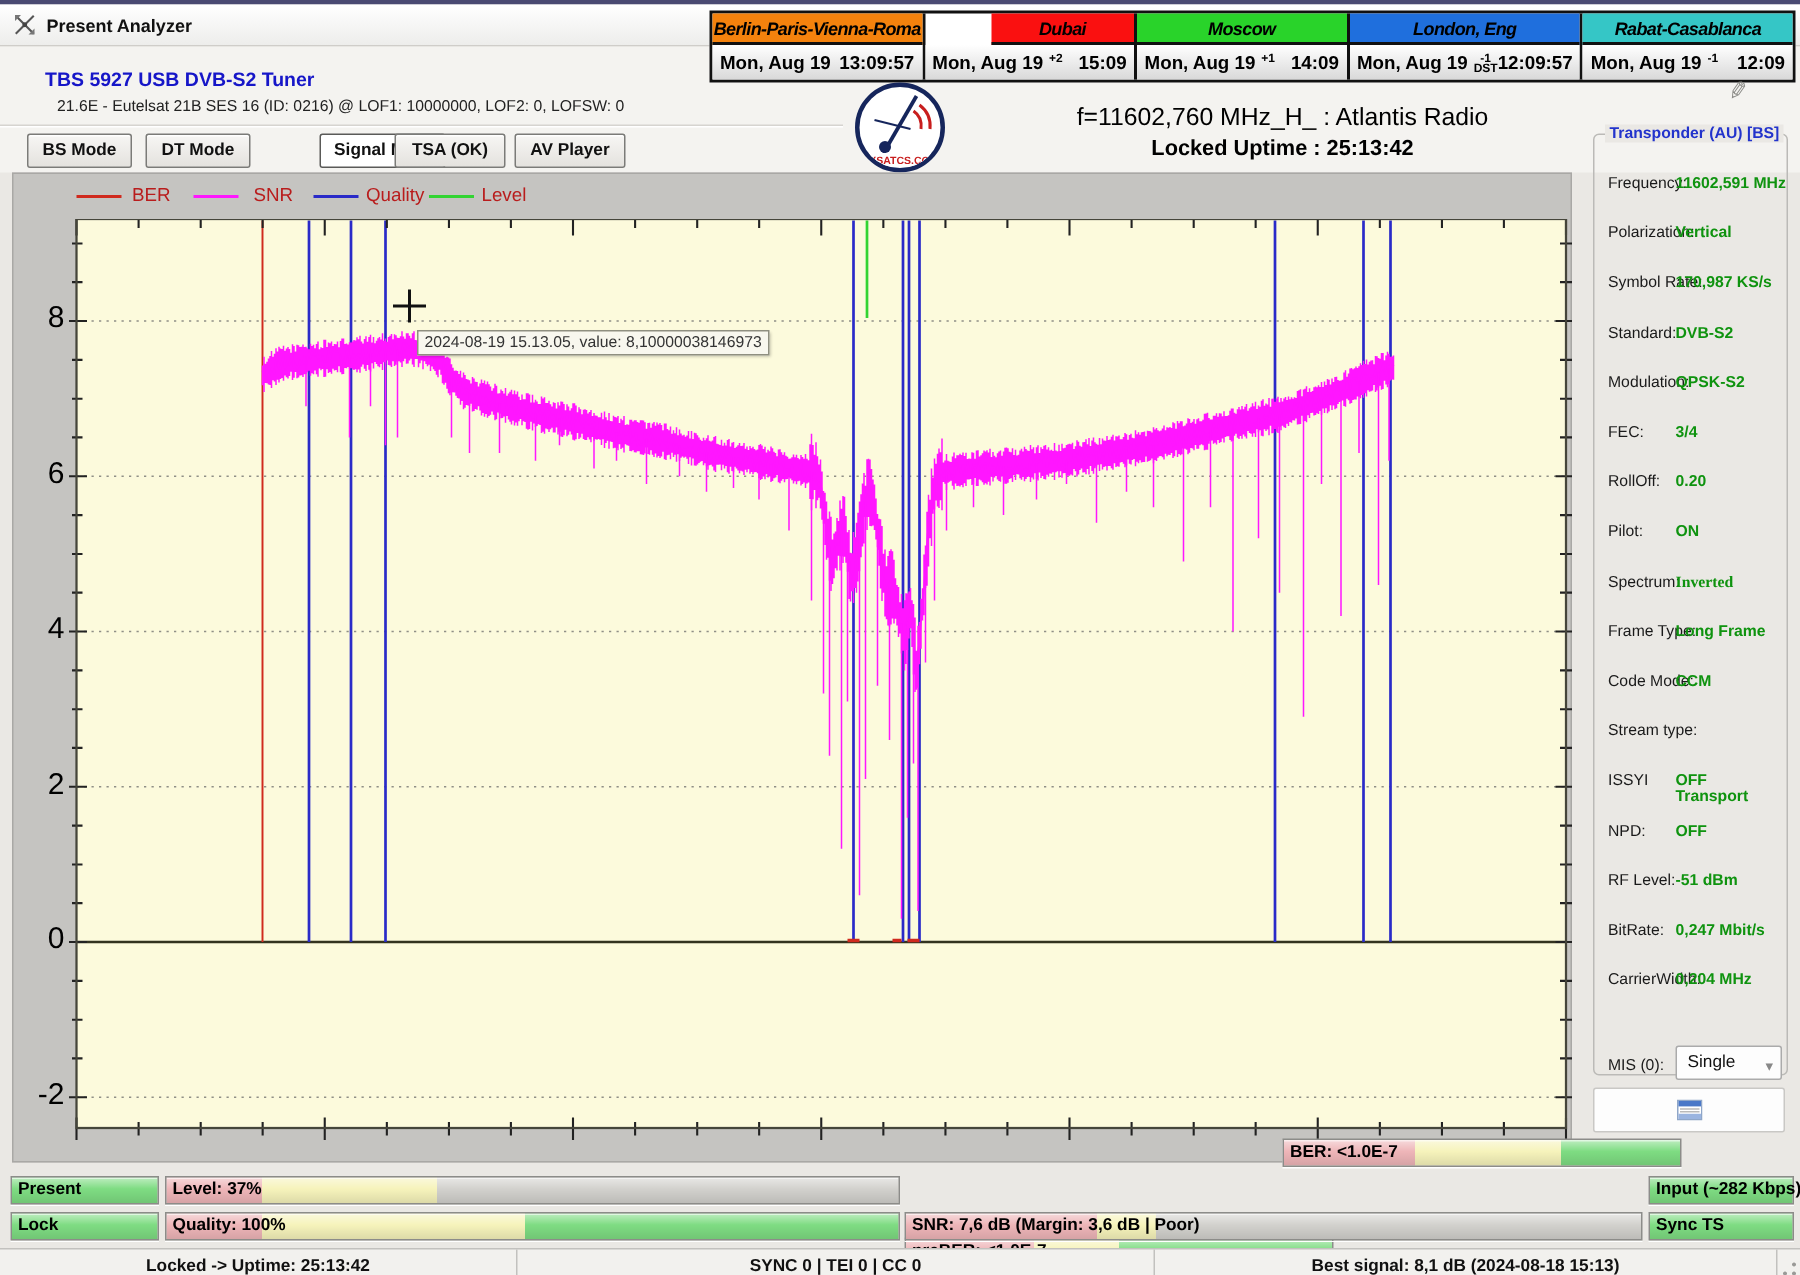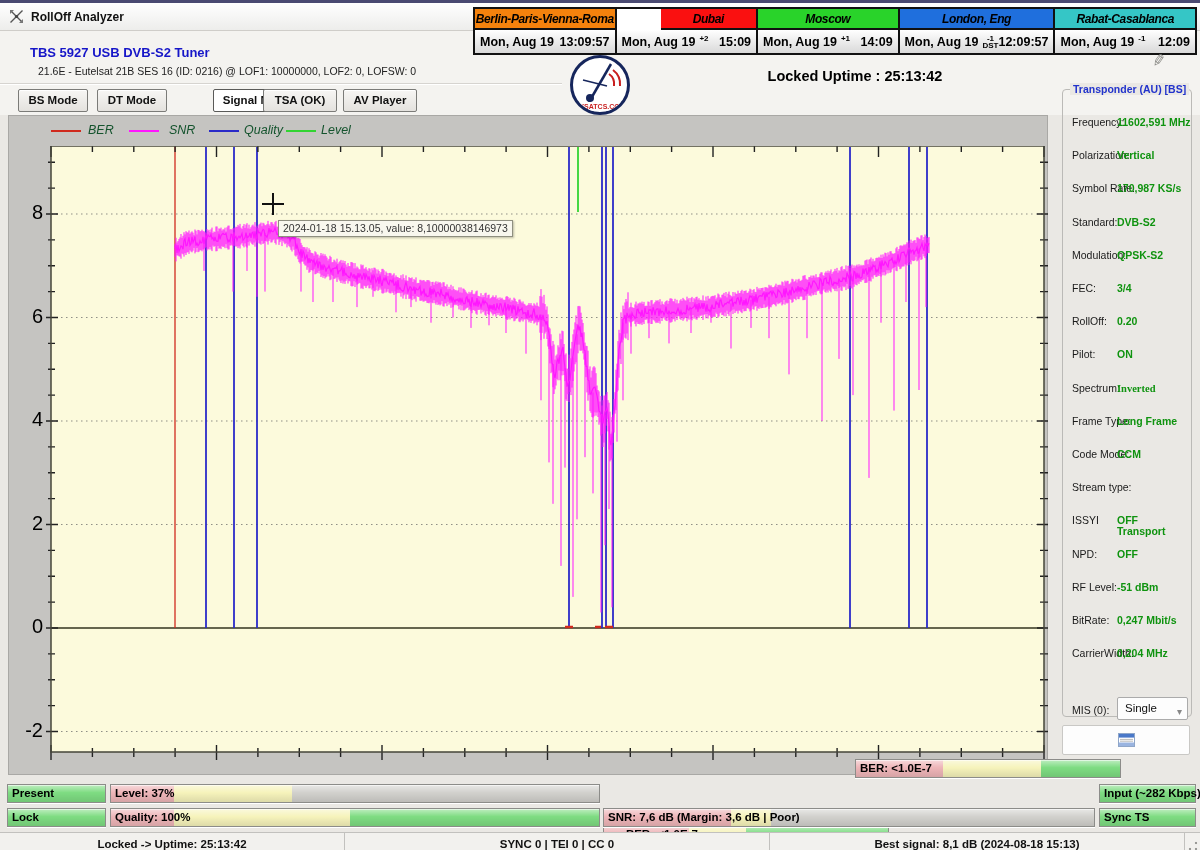--- a/index.html
+++ b/index.html
@@ -45,21 +45,21 @@
   
   .tabbtn { position:absolute; top:58px; height:23px; background:linear-gradient(#f7f6f4,#e4e2de);
     border:1px solid #7b7b78; border-radius:2px; box-shadow:0 1px 0 #ffffff inset;
     font-size:11.5px; font-weight:700; color:#111; text-align:center; line-height:21px; cursor:default; }
   .tabbtn.active { background:#ffffff; border-color:#5a5a58;margin-left:40px; }
 
   
   #chartpanel { position:absolute; left:8px; top:112px; width:1040px; height:660px;
     background:#c5c4c1; border:1px solid #a9a8a5; }
   .leg-swatch { position:absolute; top:14px; width:30px; height:2px; }
-  .leg-label { position:absolute; top:7px; font-size:12.5px; color:#14532d;font-style:italic; }
+  .leg-label { position:absolute; top:7px; font-size:12.5px; color:#b91c1c; }
   .ylab { position:absolute; left:2px; width:32px; text-align:right; font-size:20px; color:#000; }
   #snr-tooltip { position:absolute; left:269px; top:104px; height:17px; background:#f8f7ee;
     border:1px solid #8f8f80; font-size:10.5px; color:#333; padding:1px 4px; white-space:nowrap;
     box-shadow:1px 1px 2px rgba(0,0,0,.25); }
 
   
   #tp-box { position:absolute; left:1062px; top:86px; width:130px; height:628px;
     border:1px solid #bbbab7; border-radius:4px; }
   #tp-title { position:absolute; left:1070px; top:80px; background:#eae8e4; padding:0 3px;
     font-size:10.5px; font-weight:700; color:#2233cc; }
@@ -93,21 +93,21 @@
 <body>
 
 <div id="app">
 
   <div id="titlebar">
     <svg width="15" height="15" viewBox="0 0 15 15">
       <path d="M1.5 1.5 L13.5 13.5 M13.5 1.5 L1.5 13.5" stroke="#555" stroke-width="1.4" fill="none"></path>
       <path d="M1 1 L5 1 L1 5 Z M14 14 L10 14 L14 10 Z" fill="#777"></path>
       <circle cx="7.5" cy="7.5" r="1.6" fill="#444"></circle>
     </svg>
-    <span class="ttl">RollOff Analyzer</span>
+    <span class="ttl">Present Analyzer</span>
   </div>
 
   <div id="headerzone">
     <div id="tuner-name">TBS 5927 USB DVB-S2 Tuner</div>
     <div id="tuner-details">21.6E - Eutelsat 21B  SES 16 (ID: 0216) @ LOF1: 10000000, LOF2: 0, LOFSW: 0</div>
     <div id="header-groove"></div>
 
     <div id="clock">
         <div class="clock-cell">
           <div class="clock-city" style="background: rgb(244, 130, 13);">Berlin-Paris-Vienna-Roma</div>
@@ -144,20 +144,21 @@
           <div class="clock-city" style="background: rgb(53, 198, 198);">Rabat-Casablanca</div>
           <div class="clock-time">
             <span class="clock-date">Mon, Aug 19</span>
             <span class="clock-off">-1<br>&nbsp;</span>
             <span class="clock-hm">12:09</span>
           </div>
         </div>
       </div>
 
     <div id="center-head">
+      <div id="head-signal">f=11602,760 MHz_H_ : Atlantis Radio</div>
       <div id="head-uptime">Locked Uptime : 25:13:42</div>
     </div>
 
     <div id="logo">
       <svg width="54" height="54" viewBox="0 0 54 54">
         <line x1="38" y1="6" x2="16" y2="44" stroke="#16265c" stroke-width="2.5"></line>
         <line x1="10" y1="22" x2="34" y2="28" stroke="#16265c" stroke-width="1.5"></line>
         <path d="M36 16 q6 4 5 12 M40 12 q8 6 7 16" stroke="#c81e1e" stroke-width="2" fill="none"></path>
         <circle cx="17" cy="40" r="4" fill="#16265c"></circle>
         <rect x="4" y="44" width="46" height="9" fill="#fff"></rect>
@@ -215,21 +216,21 @@
         <line x1="888" x2="888" y1="1" y2="482" stroke="#2a2ac8" stroke-width="1.8"></line>
         <line x1="136" x2="136" y1="1" y2="482" stroke="#d02a1e" stroke-width="1.3"></line>
         <path d="M136,110.9L136,97.6M137,115.4L137,91.8M138,109.4L138,96.5M139,109.5L139,95.1M140,110.3L140,93.0M141,110.6L141,91.4M142,112.7L142,88.0M143,107.5L143,91.8M144,108.3L144,89.8M145,110.6L145,86.2M146,107.1L146,88.4M147,109.0L147,85.2M148,106.6L148,86.3M149,106.0L149,86.6M150,107.9L150,84.5M151,104.3L151,87.9M152,105.5L152,86.4M153,106.3L153,85.4M154,104.7L154,86.7M155,101.9L155,89.2M156,107.4L156,83.5M157,105.9L157,84.7M158,102.0L158,88.4M159,106.2L159,83.9M160,105.7L160,84.1M161,104.3L161,85.3M162,104.2L162,85.1M163,105.3L163,83.7M164,103.5L164,85.3M165,103.3L165,85.2M166,102.2L166,86.1M167,101.2L167,86.8M168,104.5L168,83.2M169,102.8L169,84.7M170,103.5L170,83.8M171,101.0L171,86.1M172,103.5L172,83.4M173,105.1L173,81.6M174,99.6L174,86.9M175,100.8L175,85.5M176,100.0L176,86.0M177,105.3L177,80.5M178,105.1L178,80.5M179,100.1L179,85.3M180,102.7L180,82.4M181,102.0L181,82.9M182,103.1L182,81.6M183,99.9L183,84.6M184,101.0L184,83.3M185,100.6L185,83.5M186,102.2L186,81.7M187,98.2L187,85.5M188,102.1L188,81.3M189,103.5L189,79.7M190,103.4L190,79.6M191,99.4L191,83.4M192,99.5L192,83.0M193,98.7L193,83.7M194,99.9L194,82.2M195,99.4L195,82.4M196,100.1L196,81.6M197,100.7L197,80.7M198,100.2L198,81.0M199,102.1L199,78.9M200,100.4L200,80.2M201,102.5L201,77.9M202,98.5L202,81.7M203,97.0L203,83.0M204,99.8L204,80.0M205,101.4L205,78.1M206,97.4L206,81.9M207,100.5L207,78.6M208,101.6L208,77.2M209,96.1L209,82.4M210,99.6L210,78.7M211,95.3L211,82.8M212,96.7L212,81.2M213,98.1L213,79.5M214,98.8L214,78.6M215,96.7L215,80.4M216,100.7L216,76.1M217,95.5L217,81.1M218,96.8L218,79.6M219,94.3L219,81.8M220,97.3L220,78.6M221,97.7L221,77.8M222,98.7L222,76.6M223,94.9L223,80.2M224,98.0L224,76.8M225,97.1L225,77.5M226,95.0L226,79.2M227,94.8L227,79.3M228,95.7L228,78.1M229,98.6L229,74.9M230,94.9L230,78.3M231,93.2L231,79.8M232,96.5L232,76.2M233,96.3L233,76.2M234,94.3L234,77.9M235,93.2L235,79.5M236,97.0L236,76.1M237,98.6L237,74.9M238,93.3L238,80.6M239,93.4L239,80.9M240,98.9L240,75.9M241,96.1L241,79.2M242,94.3L242,81.4M243,100.1L243,76.0M244,94.9L244,81.6M245,96.6L245,80.4M246,98.2L246,79.2M247,97.1L247,81.6M248,101.4L248,78.6M249,98.4L249,82.9M250,100.1L250,82.4M251,101.3L251,82.6M252,103.8L252,81.4M253,105.5L253,80.9M254,100.5L254,87.3M255,103.8L255,87.4M256,109.5L256,85.2M257,110.5L257,87.6M258,109.1L258,92.5M259,113.2L259,91.8M260,116.1L260,92.4M261,117.5L261,93.0M262,115.7L262,96.9M263,115.5L263,99.2M264,115.6L264,101.1M265,117.8L265,101.0M266,119.4L266,101.4M267,119.6L267,103.3M268,123.8L268,101.2M269,121.4L269,105.7M270,126.8L270,102.3M271,125.9L271,104.0M272,124.0L272,106.7M273,124.3L273,107.0M274,124.6L274,107.5M275,123.2L275,109.7M276,128.3L276,105.3M277,128.0L277,106.3M278,126.6L278,108.5M279,127.2L279,108.6M280,124.9L280,111.7M281,127.6L281,109.6M282,131.0L282,107.0M283,129.4L283,109.3M284,131.8L284,107.7M285,130.0L285,110.1M286,132.5L286,108.3M287,131.3L287,110.1M288,130.5L288,111.6M289,128.3L289,114.5M290,130.5L290,112.9M291,134.2L291,109.8M292,133.5L292,111.1M293,129.0L293,116.3M294,129.9L294,116.1M295,132.9L295,113.7M296,132.6L296,114.6M297,131.6L297,116.3M298,135.9L298,112.7M299,131.4L299,117.8M300,133.6L300,116.3M301,135.2L301,115.2M302,137.0L302,113.9M303,134.5L303,116.9M304,137.6L304,114.4M305,135.6L305,116.9M306,137.9L306,115.0M307,134.9L307,118.5M308,133.3L308,120.7M309,137.5L309,117.0M310,134.9L310,120.1M311,135.4L311,120.2M312,139.9L312,116.1M313,140.5L313,116.1M314,140.0L314,117.0M315,135.2L315,122.4M316,141.0L316,117.1M317,136.3L317,122.3M318,138.7L318,120.5M319,138.0L319,121.7M320,136.9L320,123.3M321,137.3L321,123.3M322,142.6L322,118.4M323,141.9L323,119.6M324,143.1L324,118.8M325,139.6L325,122.7M326,140.2L326,122.6M327,142.0L327,121.2M328,140.2L328,123.5M329,139.1L329,125.0M330,142.3L330,122.2M331,142.3L331,122.7M332,139.0L332,126.4M333,143.6L333,122.2M334,141.9L334,124.3M335,145.0L335,121.7M336,145.3L336,121.8M337,144.2L337,123.3M338,140.5L338,127.5M339,144.9L339,123.5M340,143.8L340,125.0M341,141.6L341,127.7M342,143.6L342,126.1M343,147.2L343,122.9M344,147.6L344,122.9M345,146.8L345,124.3M346,142.7L346,128.9M347,146.6L347,125.5M348,145.7L348,126.9M349,143.1L349,130.1M350,146.6L350,127.1M351,147.3L351,126.9M352,147.3L352,127.4M353,145.5L353,129.7M354,147.0L354,128.7M355,148.9L355,127.3M356,145.4L356,131.4M357,147.9L357,129.4M358,146.8L358,131.0M359,147.1L359,131.2M360,146.7L360,132.1M361,147.2L361,132.1M362,150.7L362,129.2M363,146.8L363,133.5M364,152.6L364,128.3M365,149.3L365,132.1M366,147.8L366,134.2M367,153.1L367,129.4M368,148.4L368,134.6M369,148.6L369,134.9M370,152.9L370,131.1M371,152.5L371,132.0M372,152.7L372,132.3M373,154.2L373,131.4M374,150.1L374,136.0M375,153.3L375,133.1M376,152.5L376,134.2M377,155.7L377,131.4M378,150.1L378,137.3M379,150.9L379,136.9M380,151.1L380,137.1M381,154.7L381,133.8M382,154.9L382,133.9M383,154.2L383,135.0M384,155.5L384,134.1M385,155.6L385,134.2M386,154.8L386,135.4M387,154.8L387,135.8M388,156.8L388,134.1M389,157.0L389,134.2M390,157.3L390,134.3M391,156.4L391,135.5M392,152.4L392,139.9M393,156.6L393,136.0M394,157.2L394,135.8M395,154.2L395,139.1M396,157.2L396,136.4M397,158.7L397,135.3M398,156.4L398,137.9M399,159.0L399,135.7M400,158.0L400,137.0M401,159.4L401,136.0M402,158.4L402,137.3M403,155.2L403,140.9M404,160.2L404,136.3M405,160.6L405,136.3M406,157.5L406,140.0M407,157.2L407,140.8M408,160.1L408,138.4M409,155.8L409,143.2M410,158.7L410,140.8M411,157.1L411,142.9M412,161.8L412,138.8M413,156.9L413,144.2M414,161.3L414,140.3M415,159.2L415,143.0M416,158.4L416,144.3M417,159.2L417,143.9M418,158.5L418,145.2M419,159.9L419,144.3M420,163.4L420,141.4M421,158.9L421,146.4M422,164.3L422,141.4M423,159.6L423,146.7M424,164.3L424,142.5M425,164.5L425,142.8M426,163.7L426,144.1M427,162.6L427,145.7M428,161.8L428,147.1M429,161.4L429,148.0M430,164.1L430,145.8M431,162.9L431,147.5M432,164.8L432,146.1M433,167.2L433,144.2M434,164.1L434,147.8M435,163.9L435,148.4M436,165.0L436,147.6M437,167.6L437,145.4M438,168.7L438,144.6M439,163.9L439,149.8M440,163.9L440,150.1M441,163.6L441,150.7M442,167.5L442,147.2M443,163.9L443,151.2M444,166.3L444,149.1M445,164.7L445,151.0M446,168.8L446,147.3M447,169.8L447,146.7M448,165.1L448,151.7M449,168.0L449,149.1M450,168.9L450,148.6M451,165.2L451,152.7M452,166.3L452,151.9M453,167.6L453,150.9M454,169.5L454,149.4M455,167.9L455,151.3M456,168.3L456,151.2M457,170.6L457,149.3M458,167.1L458,153.1M459,168.9L459,151.7M460,166.9L460,154.0M461,169.9L461,151.4M462,168.7L462,152.9M463,170.2L463,151.8M464,168.9L464,153.4M465,168.7L465,154.1M466,169.5L466,153.7M467,172.8L467,150.7M468,174.0L468,150.0M469,173.4L469,151.0M470,171.6L470,153.3M471,173.5L471,151.8M472,170.1L472,155.7M473,172.3L473,153.8M474,171.7L474,154.9M475,175.3L475,151.7M476,174.7L476,152.8M477,172.8L477,155.1M478,172.4L478,156.0M479,170.6L479,158.1M480,175.5L480,153.7M481,176.2L481,153.5M482,174.5L482,155.5M483,173.3L483,157.2M484,175.5L484,155.5M485,173.5L485,157.8M486,173.3L486,158.5M487,172.4L487,159.8M488,173.0L488,159.6M489,174.2L489,158.8M490,176.3L490,157.0M491,174.8L491,158.8M492,176.9L492,157.1M493,174.9L493,159.4M494,174.5L494,160.1M495,177.6L495,157.3M496,176.6L496,158.6M497,175.6L497,159.9M498,179.3L498,156.6M499,176.3L499,159.9M500,175.6L500,160.9M501,186.7L501,150.1M502,194.1L502,143.1M503,186.9L503,150.6M504,180.6L504,157.2M505,192.8L505,148.9M506,187.5L506,158.1M507,185.8L507,163.7M508,193.0L508,160.4M509,200.5L509,168.4M510,203.1L510,181.3M511,217.4L511,182.5M512,227.2L512,188.3M513,225.9L513,199.9M514,241.2L514,195.0M515,248.0L515,198.5M516,243.3L516,213.6M517,239.5L517,209.6M518,232.9L518,208.4M519,234.3L519,199.3M520,224.5L520,201.3M521,234.3L521,187.6M522,224.8L522,193.2M523,229.4L523,184.7M524,225.1L524,185.2M525,229.1L525,198.0M526,235.1L526,208.8M527,253.4L527,207.4M528,255.0L528,222.5M529,248.2L529,222.9M530,256.0L530,208.6M531,246.0L531,212.2M532,249.1L532,202.5M533,241.6L533,195.9M534,234.9L534,188.3M535,225.5L535,183.5M536,218.3L536,176.4M537,216.3L537,169.4M538,198.7L538,177.9M539,207.3L539,160.2M540,198.6L540,159.9M541,204.6L541,160.4M542,204.8L542,166.7M543,204.3L543,173.6M544,207.4L544,177.0M545,213.6L545,186.3M546,218.8L546,196.6M547,231.2L547,199.8M548,246.4L548,200.1M549,254.7L549,204.7M550,249.1L550,223.2M551,265.0L551,220.4M552,266.8L552,231.5M553,271.0L553,224.7M554,271.6L554,221.4M555,270.3L555,220.2M556,266.4L556,221.5M557,269.7L557,227.2M558,266.5L558,239.5M559,271.0L559,244.0M560,278.7L560,245.4M561,276.4L561,255.5M562,289.6L562,250.0M563,287.9L563,259.5M564,301.0L564,254.2M565,296.6L565,249.5M566,287.3L566,249.7M567,279.7L567,248.3M568,272.9L568,246.0M569,285.4L569,254.2M570,303.7L570,256.7M571,315.4L571,265.7M572,313.9L572,287.9M573,312.5L573,271.1M574,296.9L574,268.6M575,286.5L575,253.1M576,267.6L576,246.2M577,264.2L577,223.7M578,246.0L578,217.7M579,244.5L579,195.1M580,231.7L580,183.8M581,212.9L581,187.1M582,218.0L582,166.4M583,196.5L583,172.4M584,193.7L584,159.6M585,187.7L585,163.1M586,191.7L586,156.5M587,192.6L587,153.0M588,187.5L588,155.5M589,194.1L589,146.3M590,175.4L590,162.4M591,176.5L591,161.0M592,180.6L592,156.7M593,175.8L593,161.2M594,175.2L594,161.6M595,174.5L595,162.0M596,177.9L596,158.4M597,180.4L597,155.6M598,176.3L598,159.5M599,178.0L599,157.5M600,177.8L600,157.5M601,178.4L601,156.5M602,177.3L602,157.4M603,178.9L603,155.6M604,176.2L604,158.0M605,178.0L605,155.9M606,173.7L606,160.0M607,173.7L607,159.7M608,173.3L608,159.9M609,177.4L609,155.5M610,176.8L610,155.9M611,172.7L611,159.8M612,178.0L612,154.3M613,178.0L613,154.1M614,173.6L614,158.4M615,174.3L615,157.5M616,175.5L616,156.1M617,177.1L617,154.3M618,176.2L618,155.0M619,177.0L619,154.1M620,175.2L620,155.7M621,177.6L621,153.2M622,171.9L622,158.7M623,175.0L623,155.4M624,172.3L624,157.9M625,171.3L625,158.8M626,173.7L626,156.2M627,174.7L627,155.0M628,175.1L628,154.4M629,171.6L629,157.8M630,174.2L630,155.0M631,176.5L631,152.5M632,176.5L632,152.3M633,175.8L633,152.9M634,173.3L634,155.2M635,172.8L635,155.5M636,175.4L636,152.8M637,170.7L637,157.3M638,174.0L638,153.8M639,170.1L639,157.6M640,170.3L640,157.2M641,172.9L641,154.4M642,173.9L642,153.2M643,171.9L643,155.0M644,174.8L644,151.9M645,173.3L645,153.3M646,172.0L646,154.4M647,171.7L647,154.6M648,175.4L648,150.7M649,172.4L649,153.5M650,173.7L650,152.1M651,169.5L651,156.1M652,173.3L652,152.1M653,174.3L653,150.9M654,169.0L654,156.0M655,172.7L655,152.2M656,171.4L656,153.4M657,173.4L657,151.1M658,173.7L658,150.7M659,170.5L659,153.7M660,171.8L660,152.2M661,169.6L661,154.3M662,169.8L662,153.8M663,168.8L663,154.7M664,174.0L664,149.4M665,168.8L665,154.4M666,168.1L666,154.9M667,172.3L667,150.5M668,168.1L668,154.6M669,172.5L669,149.9M670,169.5L670,152.8M671,169.4L671,152.5M672,170.9L672,150.7M673,171.2L673,150.1M674,171.2L674,149.8M675,170.4L675,150.2M676,171.0L676,149.2M677,166.6L677,153.3M678,168.1L678,151.5M679,171.7L679,147.5M680,170.4L680,148.5M681,167.3L681,151.2M682,166.3L682,151.9M683,169.0L683,148.8M684,168.8L684,148.6M685,170.2L685,146.9M686,166.6L686,150.1M687,170.4L687,146.0M688,164.7L688,151.4M689,168.0L689,147.7M690,169.8L690,145.6M691,166.1L691,148.9M692,165.0L692,149.8M693,163.8L693,150.5M694,168.0L694,146.0M695,163.5L695,150.2M696,167.0L696,146.3M697,165.3L697,147.7M698,164.8L698,147.9M699,167.6L699,144.7M700,164.6L700,147.3M701,164.6L701,147.0M702,166.1L702,145.1M703,167.2L703,143.8M704,162.9L704,147.6M705,165.4L705,144.9M706,164.9L706,145.0M707,165.1L707,144.4M708,162.3L708,146.9M709,162.0L709,146.8M710,163.2L710,145.3M711,165.5L711,142.7M712,164.3L712,143.5M713,160.4L713,147.1M714,163.1L714,144.0M715,163.7L715,143.1M716,160.6L716,145.8M717,160.0L717,146.1M718,164.8L718,140.9M719,161.9L719,143.5M720,162.9L720,142.2M721,160.8L721,143.9M722,162.3L722,142.1M723,162.0L723,142.0M724,162.0L724,141.7M725,158.4L725,144.9M726,161.8L726,141.2M727,161.3L727,141.3M728,160.8L728,141.5M729,159.6L729,142.3M730,162.8L730,138.8M731,160.7L731,140.4M732,161.3L732,139.3M733,159.2L733,140.9M734,158.1L734,141.5M735,158.0L735,141.0M736,158.9L736,139.6M737,160.3L737,137.7M738,156.5L738,140.9M739,158.2L739,138.8M740,157.2L740,139.2M741,157.4L741,138.6M742,156.0L742,139.4M743,159.4L743,135.5M744,158.2L744,136.2M745,154.1L745,139.8M746,158.6L746,134.7M747,156.6L747,136.2M748,157.5L748,134.8M749,156.8L749,134.9M750,153.0L750,138.2M751,153.1L751,137.6M752,153.8L752,136.4M753,156.8L753,132.8M754,155.9L754,133.3M755,152.6L755,136.0M756,153.0L756,135.1M757,154.2L757,133.4M758,150.6L758,136.5M759,153.1L759,133.5M760,153.2L760,132.8M761,150.8L761,134.8M762,150.2L762,134.8M763,150.8L763,133.8M764,154.2L764,129.8M765,153.9L765,129.6M766,153.8L766,129.1M767,149.8L767,132.7M768,148.2L768,133.7M769,147.7L769,133.7M770,149.8L770,131.1M771,149.1L771,131.2M772,150.3L772,129.5M773,147.4L773,131.9M774,149.3L774,129.5M775,148.7L775,129.6M776,146.3L776,131.5M777,149.0L777,128.2M778,145.4L778,131.3M779,144.8L779,131.4M780,144.8L780,130.9M781,147.4L781,127.8M782,148.4L782,126.3M783,147.8L783,126.4M784,144.5L784,129.2M785,143.2L785,129.9M786,145.8L786,126.8M787,146.7L787,125.4M788,144.6L788,127.0M789,146.5L789,124.6M790,143.7L790,126.8M791,145.0L791,125.1M792,146.3L792,123.4M793,141.4L793,127.9M794,142.6L794,126.2M795,143.2L795,125.2M796,145.1L796,122.9M797,142.8L797,124.9M798,145.3L798,121.9M799,140.1L799,126.7M800,142.1L800,124.3M801,140.8L801,125.2M802,144.5L802,121.1M803,144.9L803,120.2M804,140.2L804,124.5M805,141.3L805,123.0M806,140.4L806,123.6M807,144.1L807,119.4M808,137.9L808,125.2M809,142.8L809,119.9M810,142.6L810,119.6M811,140.0L811,121.9M812,141.8L812,119.7M813,142.6L813,118.5M814,138.5L814,122.1M815,140.8L815,119.4M816,137.8L816,121.6M817,138.9L817,119.7M818,139.3L818,118.6M819,136.5L819,120.6M820,138.0L820,118.3M821,135.3L821,120.2M822,135.9L822,118.8M823,134.1L823,119.9M824,134.3L824,118.9M825,133.0L825,119.4M826,137.0L826,114.6M827,136.8L827,114.1M828,136.6L828,113.5M829,131.2L829,118.2M830,135.0L830,113.6M831,134.6L831,113.2M832,135.5L832,111.5M833,130.8L833,115.4M834,132.7L834,112.8M835,129.3L835,115.4M836,129.2L836,114.7M837,131.0L837,112.1M838,130.7L838,111.7M839,129.5L839,112.1M840,130.0L840,110.8M841,128.0L841,112.0M842,130.5L842,108.7M843,126.4L843,112.0M844,129.3L844,108.4M845,126.2L845,110.7M846,129.5L846,106.7M847,128.3L847,107.1M848,124.2L848,110.4M849,127.4L849,106.4M850,124.3L850,108.7M851,126.9L851,105.4M852,126.2L852,105.2M853,123.4L853,107.3M854,122.0L854,107.9M855,121.6L855,107.6M856,121.0L856,107.1M857,124.7L857,102.3M858,125.2L858,100.9M859,119.8L859,105.2M860,120.9L860,103.0M861,123.2L861,99.7M862,122.6L862,99.3M863,120.7L863,100.2M864,120.3L864,99.5M865,120.4L865,98.4M866,118.4L866,99.3M867,118.5L867,98.2M868,119.5L868,96.2M869,117.3L869,97.4M870,119.2L870,94.5M871,116.1L871,96.7M872,118.3L872,93.6M873,114.1L873,97.0M874,115.1L874,95.1M875,114.9L875,94.4M876,114.3L876,94.1M877,110.7L877,96.9M878,115.3L878,91.4M879,114.3L879,91.5M880,112.4L880,92.6M881,111.1L881,93.1M882,113.9L882,89.4M883,113.3L883,89.3M884,107.9L884,94.1M885,110.3L885,91.0M886,112.1L886,88.5M887,110.1L887,89.9M888,107.6L888,91.8M889,107.0L889,91.7M890,107.1L890,91.0" stroke="#ff16ff" stroke-width="1" fill="none"></path>
         <path d="M136,102.1L137,98.7L138,106.9L139,99.2L140,105.5L141,102.9L142,99.9L143,100.6L144,103.3L145,94.6L146,92.7L147,99.8L148,99.6L149,95.3L150,91.2L151,99.4L152,97.8L153,90.9L154,96.4L155,94.1L156,90.5L157,99.6L158,97.2L159,99.6L160,98.4L161,94.7L162,96.9L163,96.5L164,90.8L165,98.0L166,92.3L167,89.5L168,92.2L169,88.9L170,90.3L171,90.8L172,88.4L173,92.8L174,91.5L175,95.2L176,91.0L177,94.7L178,95.3L179,95.2L180,87.9L181,93.4L182,89.5L183,88.3L184,87.3L185,88.5L186,88.5L187,87.5L188,92.0L189,95.9L190,94.2L191,95.7L192,88.2L193,88.5L194,95.5L195,86.4L196,92.0L197,90.6L198,94.4L199,91.5L200,90.2L201,91.8L202,90.0L203,87.5L204,94.3L205,93.0L206,91.6L207,86.7L208,91.5L209,91.2L210,90.1L211,86.9L212,91.8L213,86.9L214,86.1L215,92.5L216,85.4L217,92.7L218,91.8L219,84.5L220,86.7L221,86.5L222,90.3L223,85.6L224,83.3L225,84.0L226,89.3L227,89.8L228,91.3L229,87.9L230,82.2L231,86.6L232,83.7L233,85.5L234,85.7L235,84.6L236,82.0L237,85.1L238,88.3L239,88.1L240,92.1L241,87.4L242,84.3L243,92.4L244,89.8L245,85.0L246,86.3L247,88.3L248,84.9L249,91.7L250,90.5L251,95.3L252,92.4L253,92.6L254,88.8L255,92.8L256,92.2L257,102.8L258,99.0L259,102.8L260,106.3L261,108.8L262,103.1L263,111.8L264,104.9L265,107.1L266,113.2L267,111.3L268,108.5L269,117.1L270,112.1L271,116.8L272,113.5L273,114.3L274,115.9L275,113.8L276,119.5L277,117.1L278,114.8L279,122.2L280,115.9L281,116.4L282,124.1L283,118.5L284,123.8L285,119.2L286,121.0L287,125.5L288,122.1L289,122.1L290,119.6L291,122.8L292,126.5L293,123.2L294,122.6L295,122.4L296,122.0L297,122.3L298,120.0L299,128.2L300,124.9L301,124.9L302,123.2L303,121.0L304,130.2L305,121.9L306,128.9L307,127.7L308,129.7L309,130.3L310,131.5L311,131.8L312,126.4L313,129.5L314,131.3L315,128.1L316,133.0L317,129.5L318,134.7L319,127.2L320,131.5L321,127.9L322,129.5L323,133.6L324,129.9L325,127.0L326,133.6L327,128.1L328,130.4L329,133.6L330,130.3L331,135.1L332,136.3L333,128.7L334,133.7L335,129.2L336,131.4L337,136.3L338,134.3L339,131.1L340,137.8L341,129.6L342,136.4L343,140.0L344,134.5L345,132.2L346,134.4L347,131.6L348,135.3L349,137.6L350,138.6L351,134.1L352,134.3L353,136.2L354,133.5L355,139.1L356,138.7L357,135.4L358,143.7L359,134.0L360,143.0L361,141.8L362,143.9L363,144.6L364,145.3L365,143.8L366,139.3L367,136.2L368,140.3L369,145.7L370,143.2L371,140.7L372,141.4L373,144.0L374,144.1L375,140.6L376,147.9L377,142.2L378,143.5L379,143.8L380,142.3L381,140.4L382,149.5L383,145.7L384,147.2L385,142.7L386,149.8L387,148.1L388,150.6L389,150.1L390,150.1L391,141.5L392,148.9L393,143.0L394,148.4L395,143.4L396,145.6L397,151.2L398,146.6L399,146.1L400,147.7L401,149.9L402,142.9L403,148.3L404,149.6L405,149.2L406,153.1L407,146.3L408,149.2L409,146.7L410,151.3L411,154.1L412,149.9L413,155.6L414,152.6L415,153.7L416,156.2L417,153.5L418,154.2L419,153.0L420,156.4L421,151.8L422,156.3L423,153.1L424,156.5L425,157.8L426,157.6L427,152.1L428,150.8L429,156.4L430,152.8L431,159.4L432,160.1L433,151.2L434,156.4L435,159.2L436,156.6L437,160.2L438,152.0L439,160.6L440,155.3L441,157.7L442,161.1L443,157.5L444,154.0L445,157.9L446,155.1L447,156.7L448,157.1L449,161.1L450,163.2L451,158.9L452,163.0L453,159.2L454,163.8L455,158.0L456,163.8L457,163.8L458,157.4L459,161.8L460,163.1L461,157.7L462,157.9L463,163.2L464,166.0L465,161.4L466,156.6L467,164.3L468,163.1L469,158.2L470,164.7L471,159.7L472,160.0L473,167.4L474,158.8L475,163.5L476,159.6L477,168.8L478,168.0L479,160.4L480,165.5L481,163.6L482,163.7L483,162.2L484,167.7L485,166.8L486,166.8L487,168.7L488,171.0L489,164.0L490,171.4L491,170.6L492,169.1L493,171.6L494,166.0L495,162.5L496,169.6L497,172.4L498,168.8L499,173.2L500,173.4L501,168.6L502,173.4L503,173.8L504,168.8L505,174.1L506,175.0L507,177.9L508,175.1L509,182.9L510,187.4L511,196.1L512,204.4L513,217.1L514,219.0L515,227.9L516,232.0L517,225.4L518,215.5L519,212.9L520,217.8L521,209.4L522,209.2L523,203.9L524,201.0L525,214.0L526,221.8L527,227.1L528,240.6L529,237.8L530,234.9L531,234.1L532,224.7L533,214.3L534,209.4L535,202.5L536,195.3L537,189.4L538,184.2L539,178.9L540,184.4L541,180.4L542,190.9L543,187.0L544,196.0L545,204.0L546,204.8L547,220.2L548,220.3L549,233.8L550,234.8L551,247.3L552,248.4L553,244.7L554,242.6L555,241.3L556,241.1L557,245.4L558,249.5L559,255.4L560,265.2L561,265.8L562,269.0L563,268.7L564,277.4L565,270.7L566,265.9L567,264.9L568,262.4L569,268.2L570,278.4L571,295.0L572,299.2L573,288.1L574,282.3L575,265.9L576,260.2L577,246.5L578,231.3L579,217.3L580,203.0L581,197.7L582,195.3L583,187.4L584,173.1L585,172.4L586,169.0L587,177.4L588,166.8L589,170.1L590,171.7L591,168.8L592,173.3L593,167.1L594,169.7L595,170.2L596,172.3L597,171.6L598,163.7L599,163.2L600,166.9L601,166.6L602,170.5L603,163.8L604,170.4L605,170.2L606,161.9L607,167.2L608,167.3L609,167.6L610,163.7L611,164.3L612,163.6L613,169.3L614,161.3L615,164.5L616,169.2L617,164.1L618,162.9L619,162.8L620,169.8L621,162.7L622,167.2L623,165.1L624,165.9L625,168.8L626,166.4L627,160.6L628,167.1L629,167.8L630,165.6L631,167.1L632,167.9L633,166.1L634,166.8L635,166.0L636,167.4L637,167.9L638,164.9L639,162.5L640,165.2L641,168.6L642,164.9L643,168.4L644,167.1L645,166.5L646,168.0L647,167.4L648,158.9L649,163.8L650,164.1L651,161.4L652,162.8L653,162.2L654,161.5L655,160.7L656,158.0L657,163.4L658,158.1L659,165.8L660,157.1L661,162.4L662,161.4L663,157.1L664,162.8L665,157.1L666,160.9L667,165.7L668,158.4L669,164.6L670,163.7L671,165.7L672,164.1L673,158.6L674,162.4L675,162.4L676,162.3L677,155.3L678,158.0L679,157.1L680,161.8L681,154.2L682,153.9L683,158.8L684,160.7L685,159.3L686,157.6L687,158.1L688,156.6L689,156.1L690,157.2L691,154.1L692,154.5L693,152.8L694,160.7L695,156.7L696,156.3L697,157.5L698,152.6L699,151.7L700,154.6L701,158.8L702,150.8L703,155.7L704,159.5L705,154.2L706,159.4L707,152.6L708,158.9L709,157.1L710,152.6L711,149.7L712,151.0L713,150.1L714,158.7L715,150.1L716,156.2L717,148.2L718,156.7L719,151.6L720,150.1L721,149.6L722,149.9L723,150.3L724,147.5L725,146.8L726,154.5L727,146.2L728,151.1L729,146.8L730,147.7L731,145.9L732,145.3L733,149.1L734,145.3L735,146.9L736,148.3L737,151.6L738,151.0L739,143.9L740,145.0L741,146.0L742,147.8L743,151.2L744,149.8L745,142.6L746,151.2L747,141.8L748,147.0L749,149.1L750,147.5L751,143.8L752,149.4L753,140.7L754,143.5L755,146.5L756,145.4L757,142.6L758,145.4L759,140.1L760,145.6L761,141.2L762,145.5L763,142.0L764,143.0L765,143.6L766,145.0L767,143.4L768,145.3L769,142.3L770,136.1L771,138.9L772,141.9L773,139.6L774,135.2L775,134.9L776,136.3L777,137.5L778,140.1L779,142.9L780,142.1L781,132.5L782,133.5L783,137.3L784,140.0L785,133.2L786,132.5L787,132.0L788,137.0L789,136.5L790,138.2L791,130.5L792,133.0L793,138.7L794,139.4L795,136.2L796,137.4L797,136.4L798,138.1L799,137.1L800,133.2L801,135.0L802,135.6L803,135.3L804,131.8L805,133.0L806,132.1L807,136.0L808,126.7L809,129.5L810,132.2L811,126.0L812,128.5L813,134.7L814,134.8L815,125.4L816,126.1L817,133.0L818,126.8L819,132.0L820,128.6L821,132.1L822,132.0L823,131.0L824,122.6L825,127.8L826,123.4L827,122.8L828,128.5L829,127.2L830,121.0L831,126.1L832,121.0L833,123.5L834,119.0L835,120.6L836,119.8L837,126.1L838,123.8L839,125.5L840,120.9L841,115.3L842,123.2L843,114.4L844,119.4L845,118.8L846,115.6L847,116.9L848,119.3L849,120.8L850,114.8L851,114.1L852,113.9L853,112.2L854,116.5L855,117.6L856,115.2L857,117.9L858,115.5L859,108.3L860,115.9L861,113.6L862,107.4L863,106.4L864,106.4L865,106.0L866,109.3L867,110.8L868,108.6L869,103.5L870,102.0L871,103.1L872,106.6L873,104.4L874,104.1L875,108.5L876,104.9L877,104.5L878,101.7L879,107.3L880,107.1L881,102.8L882,100.6L883,97.5L884,101.7L885,104.8L886,97.8L887,99.4L888,97.2L889,99.6L890,97.3" stroke="#ff16ff" stroke-width="1.2" fill="none"></path>
         <path d="M165,94.3L165,124.9M194,91.1L194,145.6M208,89.4L208,124.9M218,88.2L218,150.8M226,87.1L226,145.6M262,106.3L262,145.6M274,116.1L274,156.0M294,123.0L294,156.0M318,129.6L318,161.1M334,133.1L334,150.8M357,138.6L357,166.3M372,142.5L372,161.1M392,146.1L392,176.7M414,150.8L414,171.5M432,155.5L432,181.9M450,158.7L450,179.3M467,161.8L467,187.0M487,166.1L487,207.7M502,168.6L502,254.3M510,192.2L510,316.4M514,218.1L514,357.8M522,209.0L522,419.9M526,222.0L526,321.6M534,211.6L534,450.9M538,188.3L538,373.3M546,207.7L546,311.2M554,246.5L554,347.4M562,269.8L562,466.5M566,268.5L566,399.2M570,280.2L570,363.0M573,291.8L573,461.3M578,231.9L578,295.7M584,176.7L584,254.3M592,168.7L592,207.7M610,166.3L610,192.2M630,164.6L630,197.4M652,162.7L652,187.0M672,160.8L672,176.7M692,157.4L692,202.5M712,153.9L712,181.9M730,150.8L730,192.2M750,145.6L750,228.4M768,141.0L768,192.2M783,137.1L783,275.0M800,133.2L800,212.9M814,130.3L814,249.1M830,124.3L830,331.9M842,119.6L842,176.7M855,114.6L855,264.6M867,108.4L867,156.0M880,102.5L880,244.0M887,100.0L887,161.1" stroke="#ff16ff" stroke-width="1" fill="none"></path>
         <path d="M526,481L534,481M556,481L562,481M566,481L574,481" stroke="#d02a1e" stroke-width="2.4" fill="none"></path>
         <path d="M12.0,0L12.0,11M12.0,599L12.0,614M53.4,0L53.4,6M53.4,602L53.4,611M94.8,0L94.8,6M94.8,602L94.8,611M136.1,0L136.1,6M136.1,602L136.1,611M177.5,0L177.5,11M177.5,599L177.5,614M218.9,0L218.9,6M218.9,602L218.9,611M260.3,0L260.3,6M260.3,602L260.3,611M301.6,0L301.6,6M301.6,602L301.6,611M343.0,0L343.0,11M343.0,599L343.0,614M384.4,0L384.4,6M384.4,602L384.4,611M425.8,0L425.8,6M425.8,602L425.8,611M467.1,0L467.1,6M467.1,602L467.1,611M508.5,0L508.5,11M508.5,599L508.5,614M549.9,0L549.9,6M549.9,602L549.9,611M591.3,0L591.3,6M591.3,602L591.3,611M632.6,0L632.6,6M632.6,602L632.6,611M674.0,0L674.0,11M674.0,599L674.0,614M715.4,0L715.4,6M715.4,602L715.4,611M756.8,0L756.8,6M756.8,602L756.8,611M798.1,0L798.1,6M798.1,602L798.1,611M839.5,0L839.5,11M839.5,599L839.5,614M880.9,0L880.9,6M880.9,602L880.9,611M922.3,0L922.3,6M922.3,602L922.3,611M963.6,0L963.6,6M963.6,602L963.6,611M1005.0,0L1005.0,11M1005.0,599L1005.0,614M7,585.5L19,585.5M998,585.5L1009,585.5M9,559.6L16,559.6M1001,559.6L1009,559.6M9,533.8L16,533.8M1001,533.8L1009,533.8M9,507.9L16,507.9M1001,507.9L1009,507.9M7,482.0L19,482.0M998,482.0L1009,482.0M9,456.1L16,456.1M1001,456.1L1009,456.1M9,430.3L16,430.3M1001,430.3L1009,430.3M9,404.4L16,404.4M1001,404.4L1009,404.4M7,378.5L19,378.5M998,378.5L1009,378.5M9,352.6L16,352.6M1001,352.6L1009,352.6M9,326.8L16,326.8M1001,326.8L1009,326.8M9,300.9L16,300.9M1001,300.9L1009,300.9M7,275.0L19,275.0M998,275.0L1009,275.0M9,249.1L16,249.1M1001,249.1L1009,249.1M9,223.3L16,223.3M1001,223.3L1009,223.3M9,197.4L16,197.4M1001,197.4L1009,197.4M7,171.5L19,171.5M998,171.5L1009,171.5M9,145.6L16,145.6M1001,145.6L1009,145.6M9,119.8L16,119.8M1001,119.8L1009,119.8M9,93.9L16,93.9M1001,93.9L1009,93.9M7,68.0L19,68.0M998,68.0L1009,68.0M9,42.1L16,42.1M1001,42.1L1009,42.1M9,16.3L16,16.3M1001,16.3L1009,16.3" stroke="#222" stroke-width="1.4" fill="none"></path>
         <rect x="12" y="0" width="993" height="606" fill="none" stroke="#45453a" stroke-width="1.5"></rect>
         <path d="M223,58L245,58M234,47L234,69" stroke="#111" stroke-width="2"></path>
       </svg>
-    <div id="snr-tooltip">2024-01-18 15.13.05, value: 8,10000038146973</div>
+    <div id="snr-tooltip">2024-08-19 15.13.05, value: 8,10000038146973</div>
   </div>
 
   <div id="tp-box"></div>
   <div id="tp-title">Transponder (AU) [BS]</div>
   <div id="tp-rows">
       <div class="tp-label" style="top: 113px;">Frequency:</div>
       <div class="tp-value" style="top: 113px;">11602,591 MHz</div>
       <div class="tp-label" style="top: 146.2px;">Polarization:</div>
       <div class="tp-value" style="top: 146.2px;">Vertical</div>
       <div class="tp-label" style="top: 179.4px;">Symbol Rate:</div>

